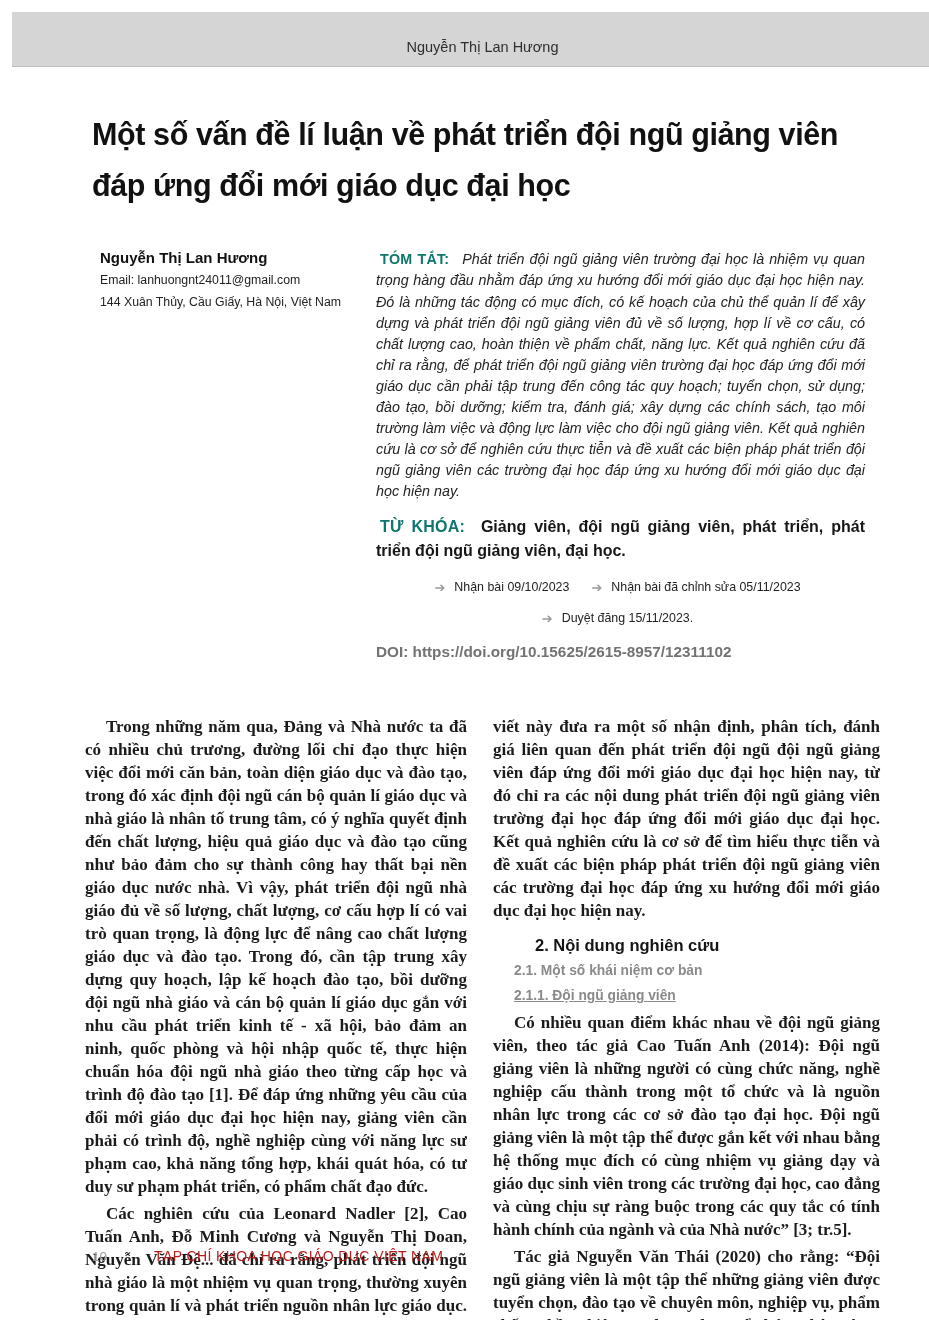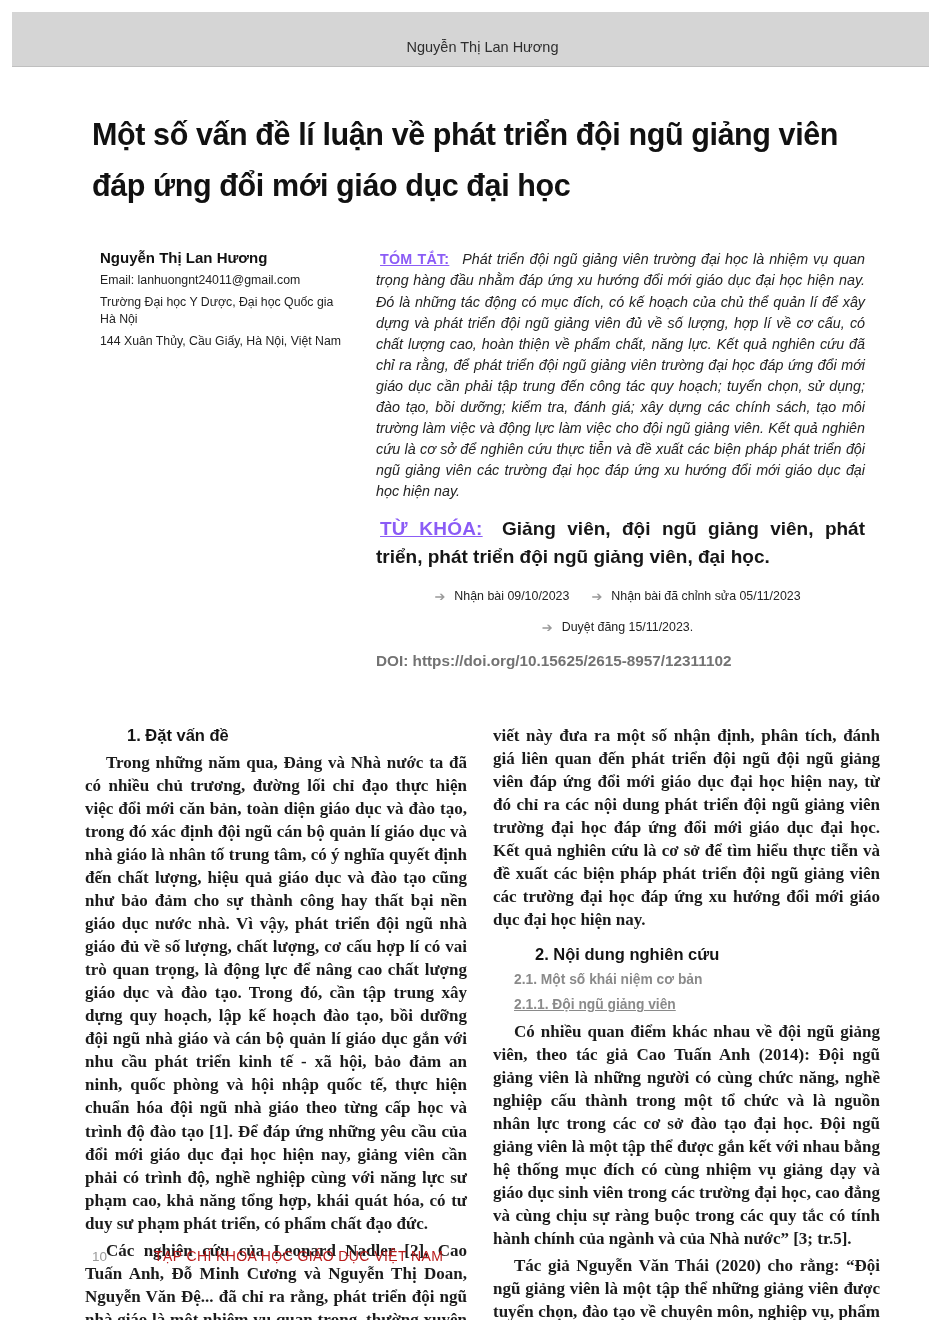--- a/index.html
+++ b/index.html
@@ -24,23 +24,23 @@
   
   .meta-row { display:flex; margin-top:30px; }
   .author-block { width:258px; flex:0 0 258px; margin-right:14px; }
   .author-name { font-size:15px; font-weight:bold; color:#111; margin-bottom:6px; }
   .author-line { font-size:12.3px; line-height:1.42; color:#222; }
   .abstract-block { flex:1; }
   .abstract-text {
     font-size:14.3px; line-height:1.47; text-align:justify;
     font-style:italic; color:#232323;
   }
-  .muted-label { font-style:normal; font-weight:bold; color:#8b5cf6; letter-spacing:0.2px;text-decoration:underline; }
+  .muted-label { font-style:normal; font-weight:bold; color:#0f766e; letter-spacing:0.2px; }
   .keywords-text {
-    margin-top:13px; font-size:19px; line-height:1.5; font-weight:bold;
+    margin-top:13px; font-size:16px; line-height:1.5; font-weight:bold;
     color:#161616; text-align:justify;
   }
   .dates-row {
     margin-top:9px; font-size:12.4px; color:#222;
     display:flex; align-items:center; flex-wrap:wrap;
   }
   .dates-row .item { margin-right:10px; display:inline-flex; align-items:center; }
   .arrow-ic { color:#9a9a9a; font-size:13px; margin-right:5px; font-style:normal; }
   .doi-line { margin-top:9px; font-size:15.3px; font-weight:bold; color:#737373; }
   
@@ -80,21 +80,20 @@
 </header>
 
 <main class="content">
 
   <h1 class="article-title">Một số vấn đề lí luận về phát triển đội ngũ giảng viên đáp ứng đổi mới giáo dục đại học</h1>
 
   <section class="meta-row">
     <div class="author-block">
       <div class="author-name">Nguyễn Thị Lan Hương</div>
       <div class="author-line">Email: lanhuongnt24011@gmail.com</div>
-      <div class="author-line">Trường Đại học Y Dược, Đại học Quốc gia Hà Nội</div>
       <div class="author-line">144 Xuân Thủy, Cầu Giấy, Hà Nội, Việt Nam</div>
     </div>
 
     <div class="abstract-block">
       <p class="abstract-text"><span class="muted-label">TÓM TẮT:</span> <span>Phát triển đội ngũ giảng viên trường đại học là nhiệm vụ quan trọng hàng đầu nhằm đáp ứng xu hướng đổi mới giáo dục đại học hiện nay. Đó là những tác động có mục đích, có kế hoạch của chủ thể quản lí để xây dựng và phát triển đội ngũ giảng viên đủ về số lượng, hợp lí về cơ cấu, có chất lượng cao, hoàn thiện về phẩm chất, năng lực. Kết quả nghiên cứu đã chỉ ra rằng, để phát triển đội ngũ giảng viên trường đại học đáp ứng đổi mới giáo dục cần phải tập trung đến công tác quy hoạch; tuyển chọn, sử dụng; đào tạo, bồi dưỡng; kiểm tra, đánh giá; xây dựng các chính sách, tạo môi trường làm việc và động lực làm việc cho đội ngũ giảng viên. Kết quả nghiên cứu là cơ sở để nghiên cứu thực tiễn và đề xuất các biện pháp phát triển đội ngũ giảng viên các trường đại học đáp ứng xu hướng đổi mới giáo dục đại học hiện nay.</span></p>
 
       <p class="keywords-text"><span class="muted-label">TỪ KHÓA:</span> <span>Giảng viên, đội ngũ giảng viên, phát triển, phát triển đội ngũ giảng viên, đại học.</span></p>
 
       <div class="dates-row">
         <span class="item">
@@ -110,21 +109,20 @@
             <span>Duyệt đăng 15/11/2023.</span>
           </span>
       </div>
 
       <div class="doi-line">DOI: https://doi.org/10.15625/2615-8957/12311102</div>
     </div>
   </section>
 
   <section class="columns">
     <div class="col col-left">
-      <h2 class="sec-heading">1. Đặt vấn đề</h2>
       <p>Trong những năm qua, Đảng và Nhà nước ta đã có nhiều chủ trương, đường lối chỉ đạo thực hiện việc đổi mới căn bản, toàn diện giáo dục và đào tạo, trong đó xác định đội ngũ cán bộ quản lí giáo dục và nhà giáo là nhân tố trung tâm, có ý nghĩa quyết định đến chất lượng, hiệu quả giáo dục và đào tạo cũng như bảo đảm cho sự thành công hay thất bại nền giáo dục nước nhà. Vì vậy, phát triển đội ngũ nhà giáo đủ về số lượng, chất lượng, cơ cấu hợp lí có vai trò quan trọng, là động lực để nâng cao chất lượng giáo dục và đào tạo. Trong đó, cần tập trung xây dựng quy hoạch, lập kế hoạch đào tạo, bồi dưỡng đội ngũ nhà giáo và cán bộ quản lí giáo dục gắn với nhu cầu phát triển kinh tế - xã hội, bảo đảm an ninh, quốc phòng và hội nhập quốc tế, thực hiện chuẩn hóa đội ngũ nhà giáo theo từng cấp học và trình độ đào tạo [1]. Để đáp ứng những yêu cầu của đổi mới giáo dục đại học hiện nay, giảng viên cần phải có trình độ, nghề nghiệp cùng với năng lực sư phạm cao, khả năng tổng hợp, khái quát hóa, có tư duy sư phạm phát triển, có phẩm chất đạo đức.</p>
       <p>Các nghiên cứu của Leonard Nadler [2], Cao Tuấn Anh, Đỗ Minh Cương và Nguyễn Thị Doan, Nguyễn Văn Đệ... đã chỉ ra rằng, phát triển đội ngũ nhà giáo là một nhiệm vụ quan trọng, thường xuyên trong quản lí và phát triển nguồn nhân lực giáo dục. Tuy nhiên, để nâng cao chất lượng đào tạo nguồn nhân lực ở trường đại học đáp ứng đòi hỏi phát triển xã hội cần có những nghiên cứu cụ thể về phát triển đội ngũ giảng viên ở trường đại học đáp ứng đổi mới giáo dục đại học. Bài</p>
     </div>
 
     <div class="col col-right">
       <p class="no-indent">viết này đưa ra một số nhận định, phân tích, đánh giá liên quan đến phát triển đội ngũ đội ngũ giảng viên đáp ứng đổi mới giáo dục đại học hiện nay, từ đó chỉ ra các nội dung phát triển đội ngũ giảng viên trường đại học đáp ứng đổi mới giáo dục đại học. Kết quả nghiên cứu là cơ sở để tìm hiểu thực tiễn và đề xuất các biện pháp phát triển đội ngũ giảng viên các trường đại học đáp ứng xu hướng đổi mới giáo dục đại học hiện nay.</p>
       <h2 class="sec-heading spaced">2. Nội dung nghiên cứu</h2>
       <h3 class="sub-heading">2.1. Một số khái niệm cơ bản</h3>
       <h4 class="sub-heading last">2.1.1. Đội ngũ giảng viên</h4>
       <p>Có nhiều quan điểm khác nhau về đội ngũ giảng viên, theo tác giả Cao Tuấn Anh (2014): Đội ngũ giảng viên là những người có cùng chức năng, nghề nghiệp cấu thành trong một tổ chức và là nguồn nhân lực trong các cơ sở đào tạo đại học. Đội ngũ giảng viên là một tập thể được gắn kết với nhau bằng hệ thống mục đích có cùng nhiệm vụ giảng dạy và giáo dục sinh viên trong các trường đại học, cao đẳng và cùng chịu sự ràng buộc trong các quy tắc có tính hành chính của ngành và của Nhà nước” [3; tr.5].</p>

